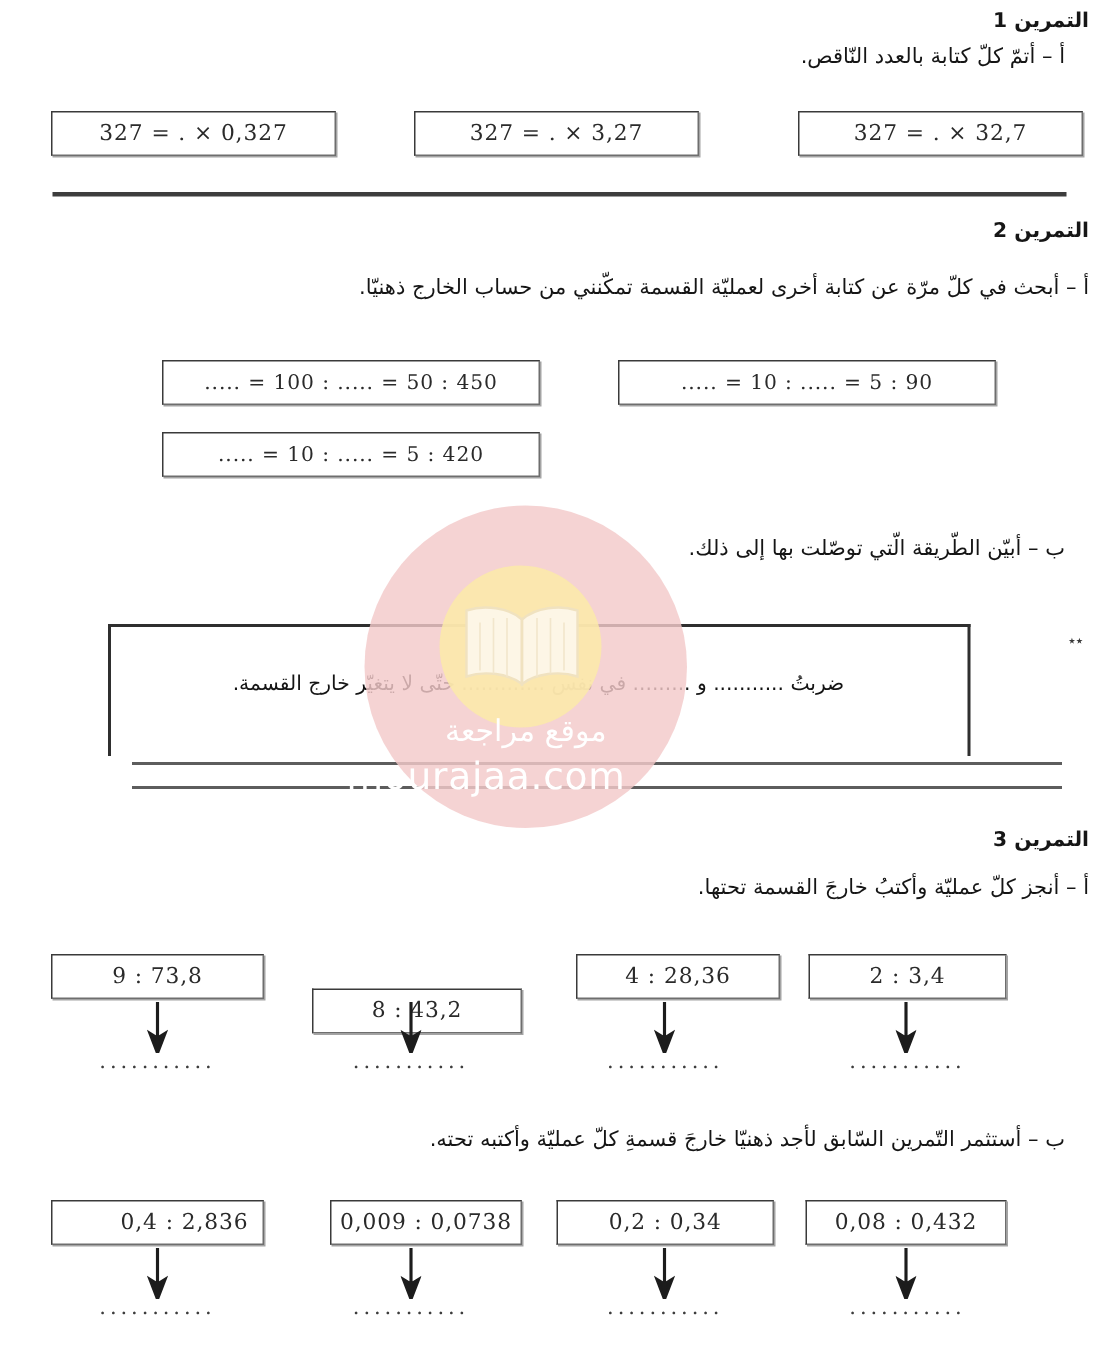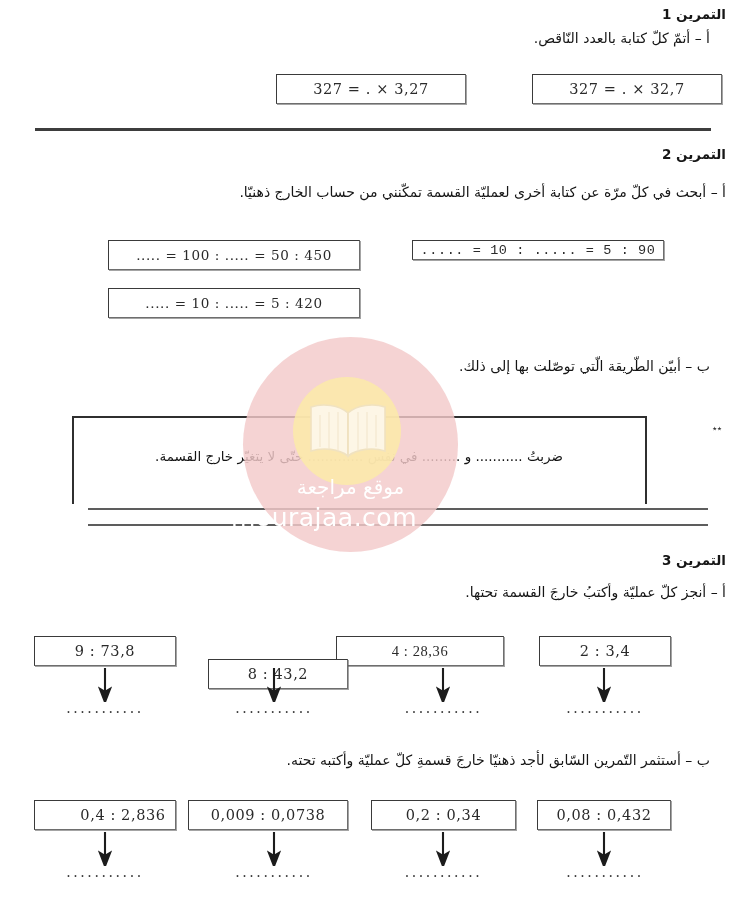--- a/index.html
+++ b/index.html
@@ -175,48 +175,49 @@
 <body>
 
 <div class="sheet">
 
   <div class="ex-title" style="right:18px; top:6px;">التمرين 1</div>
 
   <div class="instruction" style="right:34px; top:30px;">أ – أتمّ كلّ كتابة بالعدد النّاقص.</div>
 
   <div class="opbox" style="right:22px; top:74px; width:190px; height:30px;">327 =    .    ×  32,7</div>
   <div class="opbox" style="right:278px; top:74px; width:190px; height:30px;">327 =    .    ×  3,27</div>
+  <div class="opbox" style="right:520px; top:74px; width:190px; height:30px;">327 =    .    × 0,327</div>
 
   <div class="rule thick" style="left:35px; top:128px; width:676px;"></div>
 
   <div class="ex-title" style="right:18px; top:146px;">التمرين 2</div>
 
   <div class="instruction" style="right:18px; top:184px;">أ – أبحث في كلّ مرّة عن كتابة أخرى لعمليّة القسمة تمكّنني من حساب الخارج ذهنيّا.</div>
 
   <div class="opbox small" style="right:384px; top:240px; width:252px; height:30px;">..... = 100 : ..... = 50  : 450</div>
-  <div class="opbox small" style="right:80px; top:240px; width:252px; height:20px;font-family:Liberation Mono, monospace;">..... = 10 : .....  =  5  :  90</div>
+  <div class="opbox small" style="right:80px; top:240px; width:252px; height:30px;">..... = 10 : .....  =  5  :  90</div>
   <div class="opbox small" style="right:384px; top:288px; width:252px; height:30px;">..... = 10 : .....  =  5  : 420</div>
 
   <div class="instruction" style="right:34px; top:358px;">ب – أبيّن الطّريقة الّتي توصّلت بها إلى ذلك.</div>
 
   <div class="stars" style="right:22px; top:424px;">٭٭</div>
 
   <div class="answer-frame" style="left:72px; top:416px; width:575px; height:88px;"></div>
 
   <div class="answer-line" style="left:78px; top:448px; width:562px;">ضربتُ ........... و ......... في نفس ............. حتّى لا يتغيّر خارج القسمة.</div>
 
   <div class="rule thin" style="left:88px; top:508px; width:620px;"></div>
   <div class="rule thin" style="left:88px; top:524px; width:620px;"></div>
 
   <div class="ex-title" style="right:18px; top:552px;">التمرين 3</div>
 
   <div class="instruction" style="right:18px; top:584px;">أ – أنجز كلّ عمليّة وأكتبُ خارجَ القسمة تحتها.</div>
 
   <div class="opbox" style="right:73px; top:636px; width:132px; height:30px;">2 : 3,4</div>
-  <div class="opbox" style="right:240px; top:636px; width:168px; height:30px;font-family:Liberation Serif, serif;">4 : 28,36</div>
+  <div class="opbox" style="right:224px; top:636px; width:136px; height:30px;">4 : 28,36</div>
   <div class="opbox" style="right:396px; top:636px; width:140px; height:30px;margin-top:23px;">8 : 43,2</div>
   <div class="opbox" style="right:568px; top:636px; width:142px; height:30px;">9 : 73,8</div>
 
   <svg class="arrow" style="right:133px; top:668px;" viewBox="0 0 14 34">
     <path d="M7 0 L7 26 M7 34 L2 21 L7 24 L12 21 Z" stroke="#1c1c1c" stroke-width="2.1" fill="#1c1c1c"></path>
   </svg>
   <svg class="arrow" style="right:294px; top:668px;" viewBox="0 0 14 34">
     <path d="M7 0 L7 26 M7 34 L2 21 L7 24 L12 21 Z" stroke="#1c1c1c" stroke-width="2.1" fill="#1c1c1c"></path>
   </svg>
   <svg class="arrow" style="right:463px; top:668px;" viewBox="0 0 14 34">
@@ -228,21 +229,21 @@
 
   <div class="dots" style="right:73px; top:700px; width:132px;">...........</div>
   <div class="dots" style="right:228px; top:700px; width:145px;">...........</div>
   <div class="dots" style="right:396px; top:700px; width:148px;">...........</div>
   <div class="dots" style="right:568px; top:700px; width:142px;">...........</div>
 
   <div class="instruction" style="right:34px; top:752px;">ب – أستثمر التّمرين السّابق لأجد ذهنيّا خارجَ قسمةِ كلّ عمليّة وأكتبه تحته.</div>
 
   <div class="opbox" style="right:73px; top:800px; width:134px; height:30px;">0,08 : 0,432</div>
   <div class="opbox" style="right:228px; top:800px; width:145px; height:30px;">0,2 : 0,34</div>
-  <div class="opbox" style="right:396px; top:800px; width:160px; height:30px;">0,009 : 0,0738</div>
+  <div class="opbox" style="right:396px; top:800px; width:128px; height:30px;">0,009 : 0,0738</div>
   <div class="opbox" style="right:568px; top:800px; width:142px; height:30px;padding-left:36px;">0,4 : 2,836</div>
 
   <svg class="arrow" style="right:133px; top:832px;" viewBox="0 0 14 34">
     <path d="M7 0 L7 26 M7 34 L2 21 L7 24 L12 21 Z" stroke="#1c1c1c" stroke-width="2.1" fill="#1c1c1c"></path>
   </svg>
   <svg class="arrow" style="right:294px; top:832px;" viewBox="0 0 14 34">
     <path d="M7 0 L7 26 M7 34 L2 21 L7 24 L12 21 Z" stroke="#1c1c1c" stroke-width="2.1" fill="#1c1c1c"></path>
   </svg>
   <svg class="arrow" style="right:463px; top:832px;" viewBox="0 0 14 34">
     <path d="M7 0 L7 26 M7 34 L2 21 L7 24 L12 21 Z" stroke="#1c1c1c" stroke-width="2.1" fill="#1c1c1c"></path>

